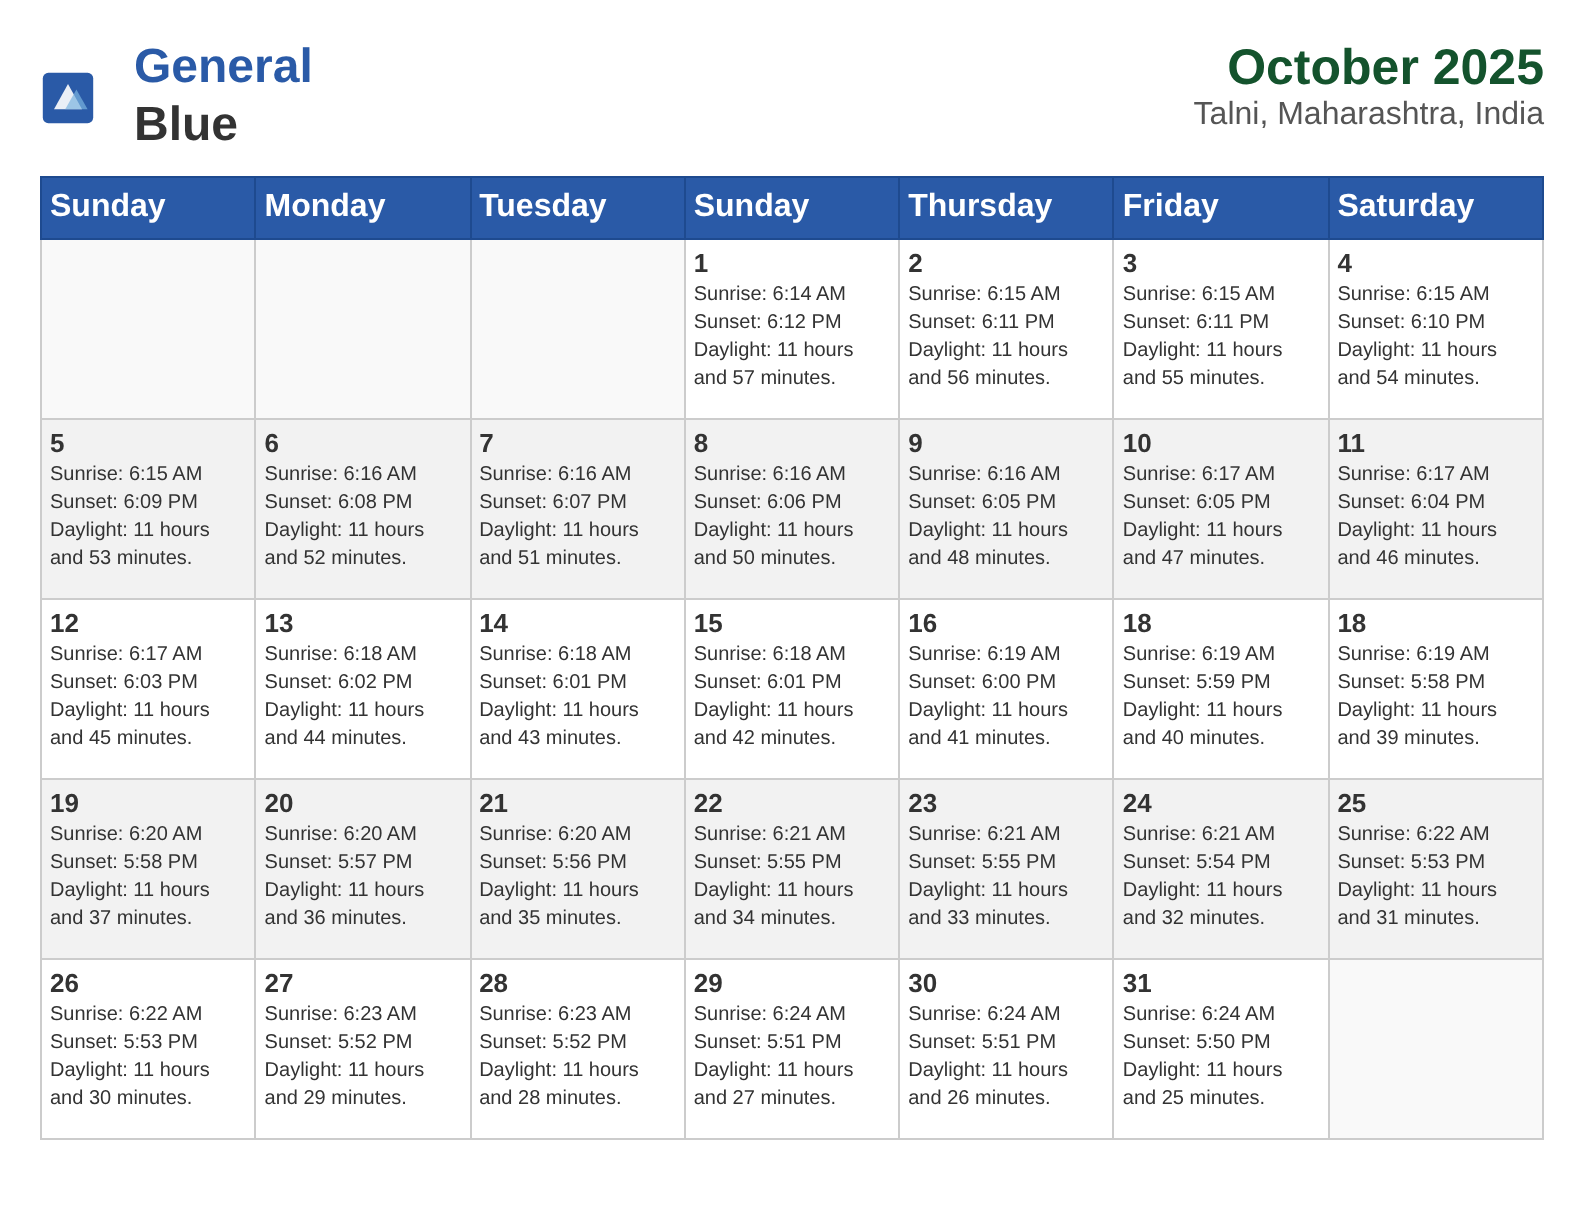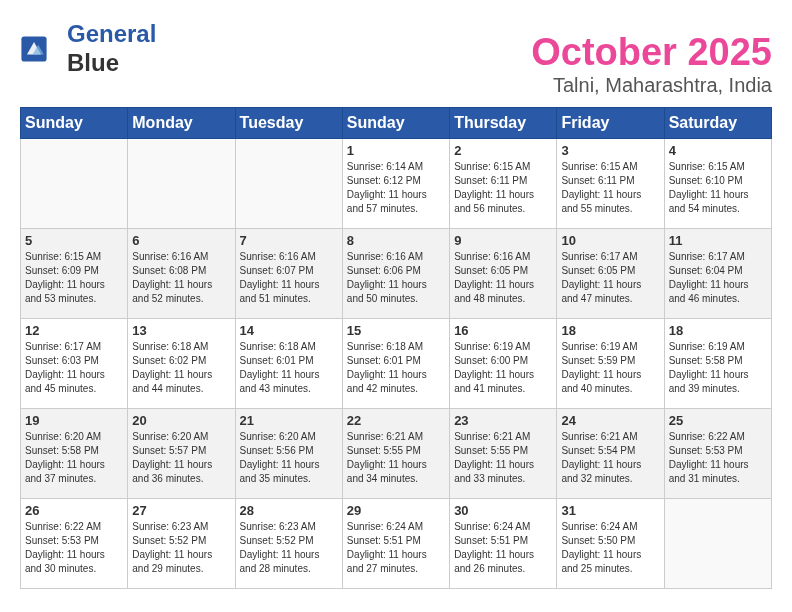--- a/index.html
+++ b/index.html
@@ -32,27 +32,26 @@
     }
     .logo-icon {
       width: 28px;
       height: 28px;
       margin-right: 4px;
     }
     .title-block {
       text-align: right;
     }
     .month-title {
-      font-size: 38px;
+      font-size: 25px;
       font-weight: bold;
-      color: #ec4899;
-      margin-top: 11px;
+      color: #14532d;
     }
     .location {
-      font-size: 20px;
+      font-size: 16px;
       color: #555;
     }
     .calendar {
       width: 100%;
       border-collapse: collapse;
       font-size: 11px;
     }
     .calendar thead tr th {
       background-color: #2a5aa7;
       color: #fff;

